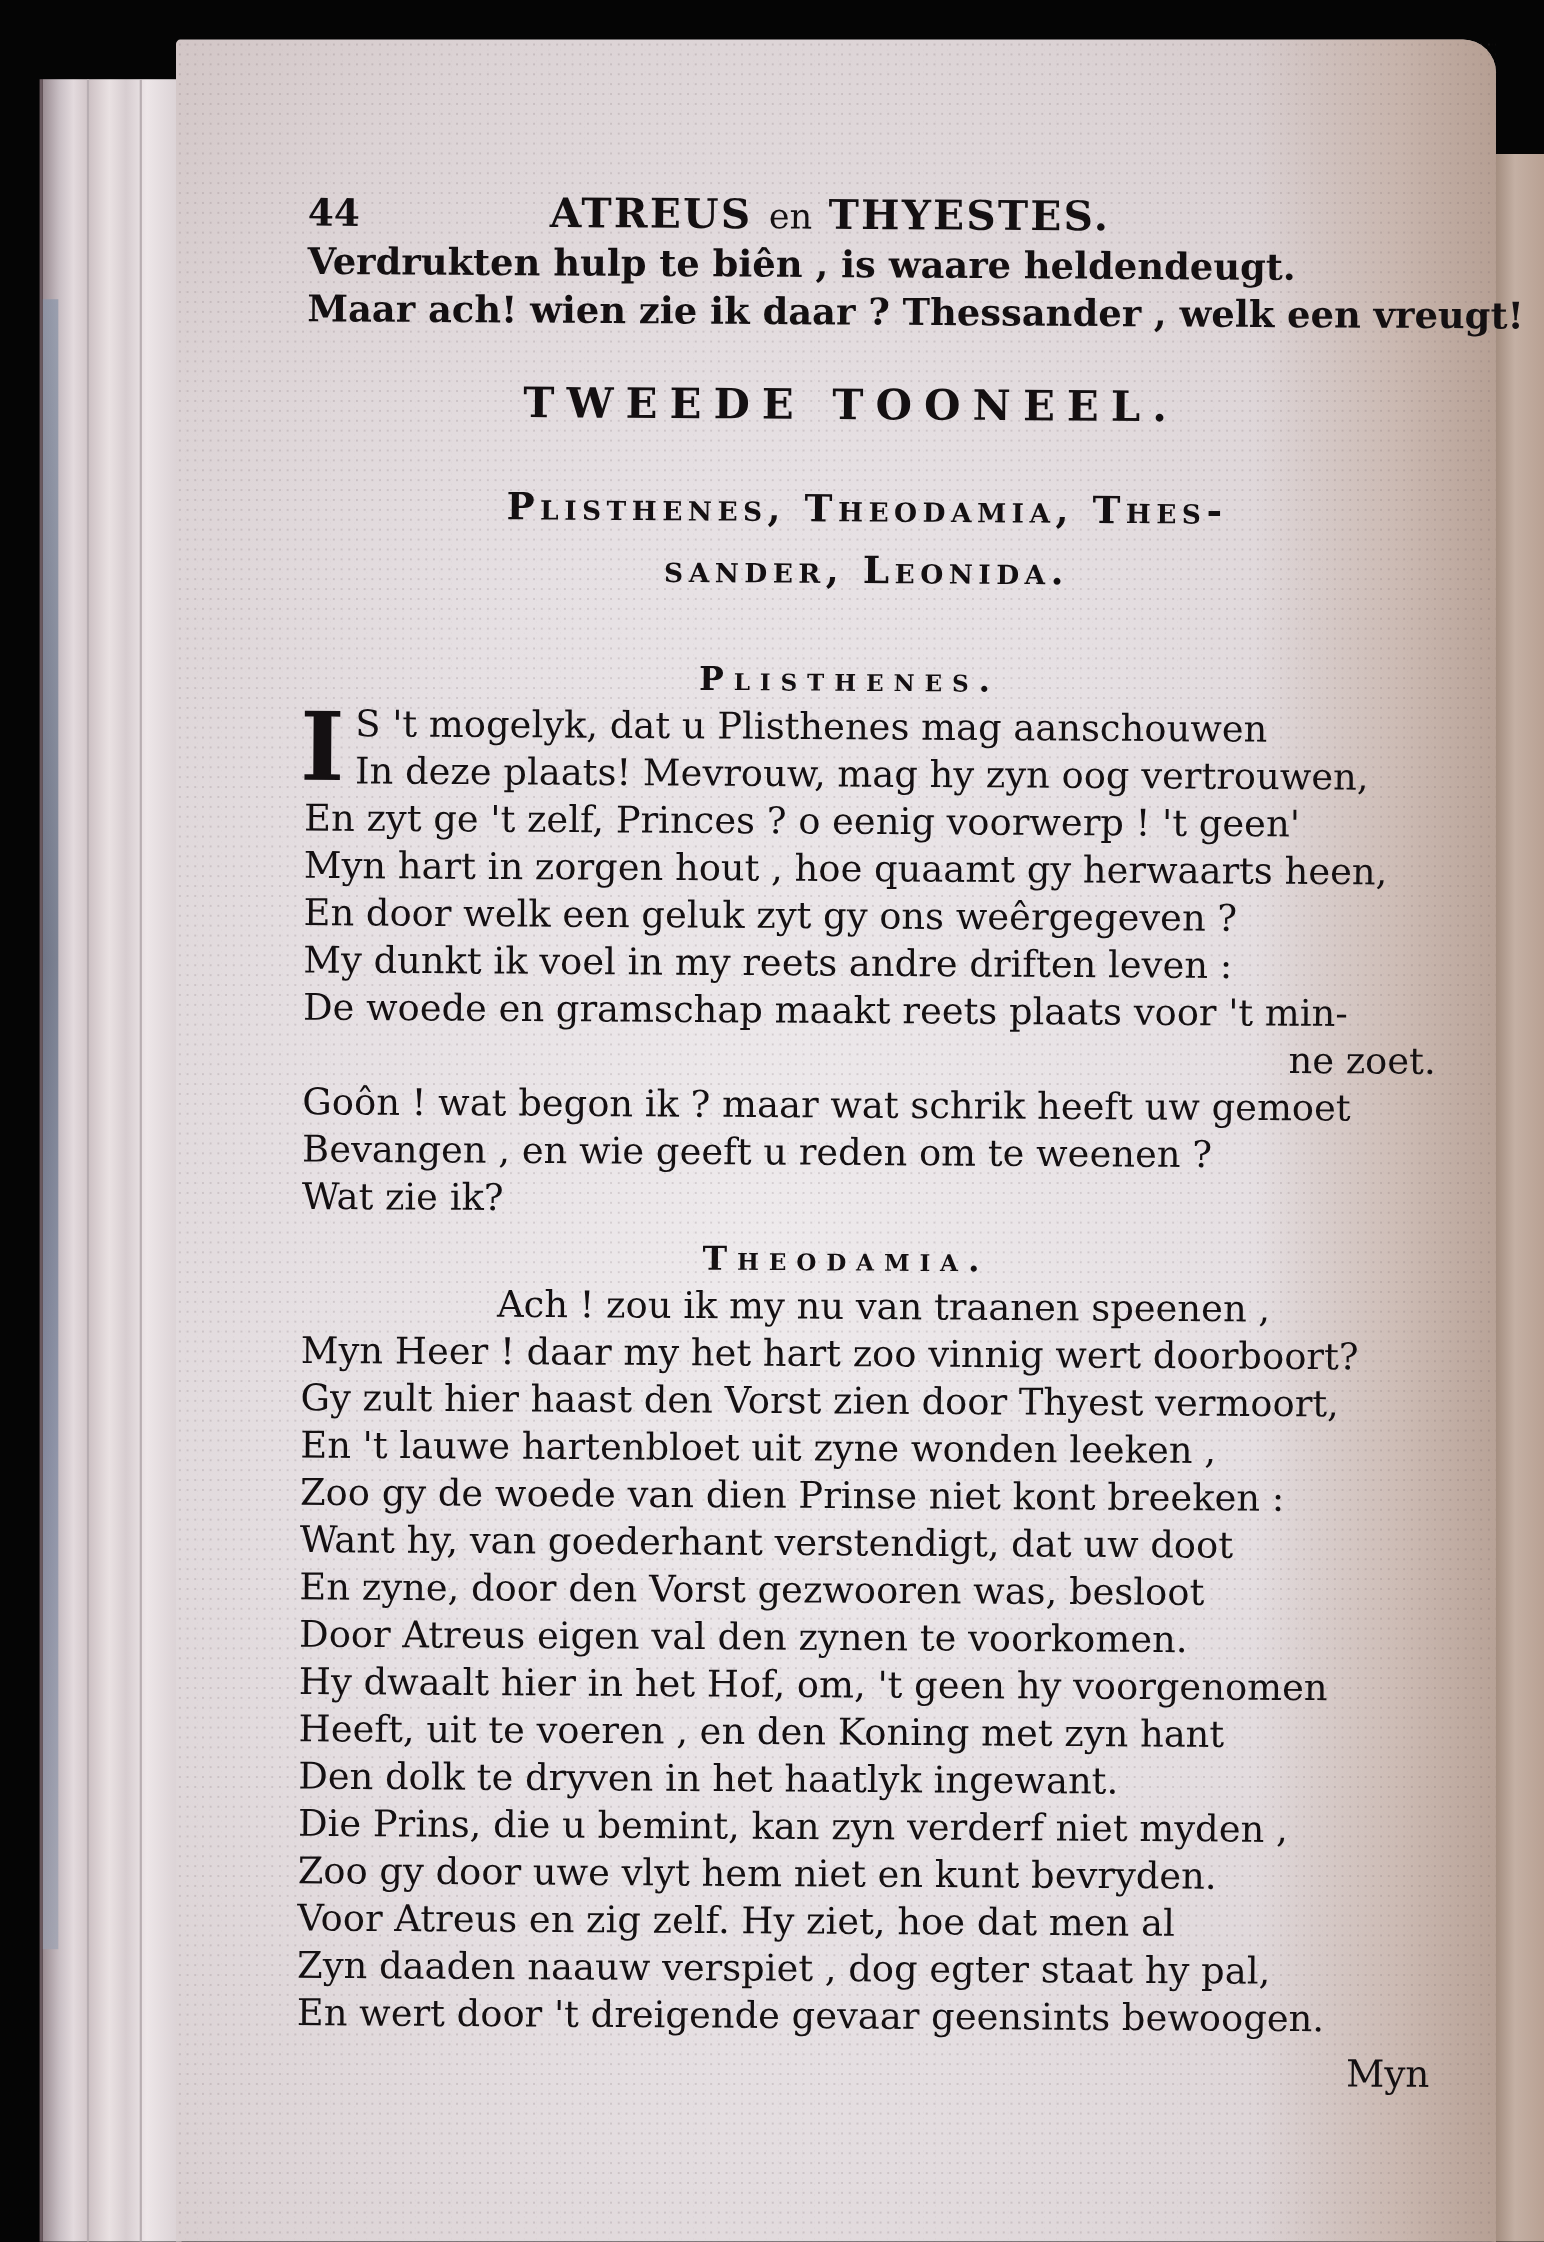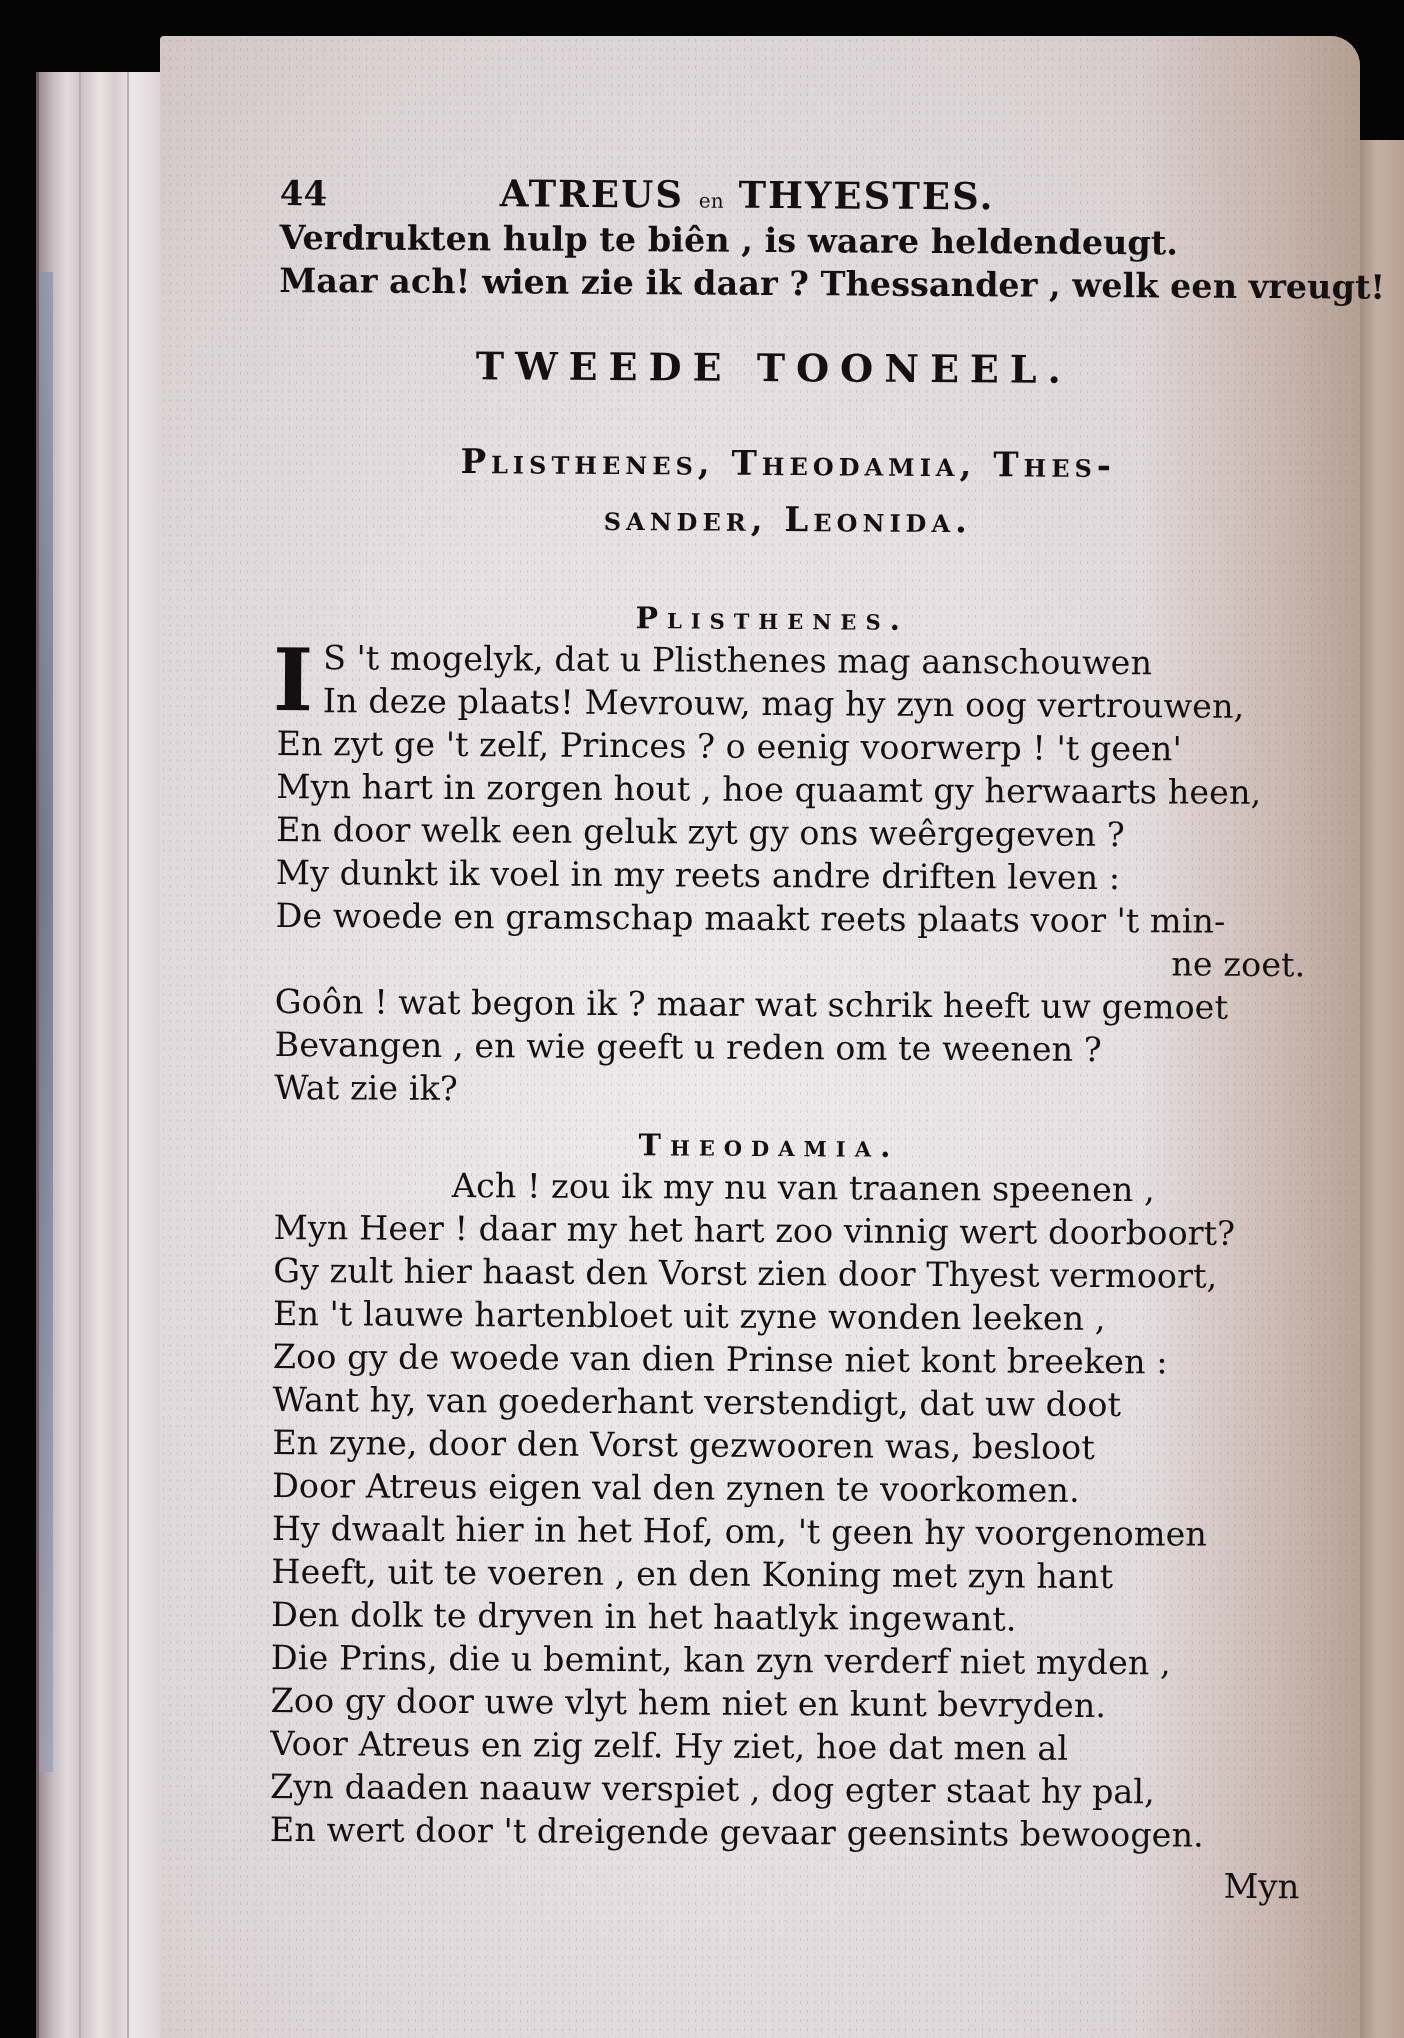--- a/index.html
+++ b/index.html
@@ -36,21 +36,21 @@
   }
   .text-block {
     position: absolute; left: 280px; top: 170px; width: 1030px;
     color: #141012; transform: rotate(0.35deg); transform-origin: left top;
   }
   .running-head {
     display: flex; align-items: baseline; height: 46px; font-size: 37px; font-weight: bold;
   }
   .page-num { width: 220px; font-size: 34px; }
   .running-title { letter-spacing: 2px; }
-  .running-title .en { font-weight: normal; font-size: 20px; letter-spacing: 0; }
+  .running-title .en { font-weight: normal; font-size: 32px; letter-spacing: 0; }
   .line { font-size: 33.5px; line-height: 43px; white-space: nowrap; }
   .line.bold { font-weight: bold; }
   .scene-title {
     text-align: center; font-size: 38px; font-weight: bold; letter-spacing: 11px;
     margin-top: 40px; height: 50px; padding-right: 40px;
   }
   .cast {
     text-align: center; font-size: 34px; font-weight: bold; letter-spacing: 5px;
     line-height: 56px; margin-top: 40px; font-variant: small-caps; padding-right: 10px;
   }

